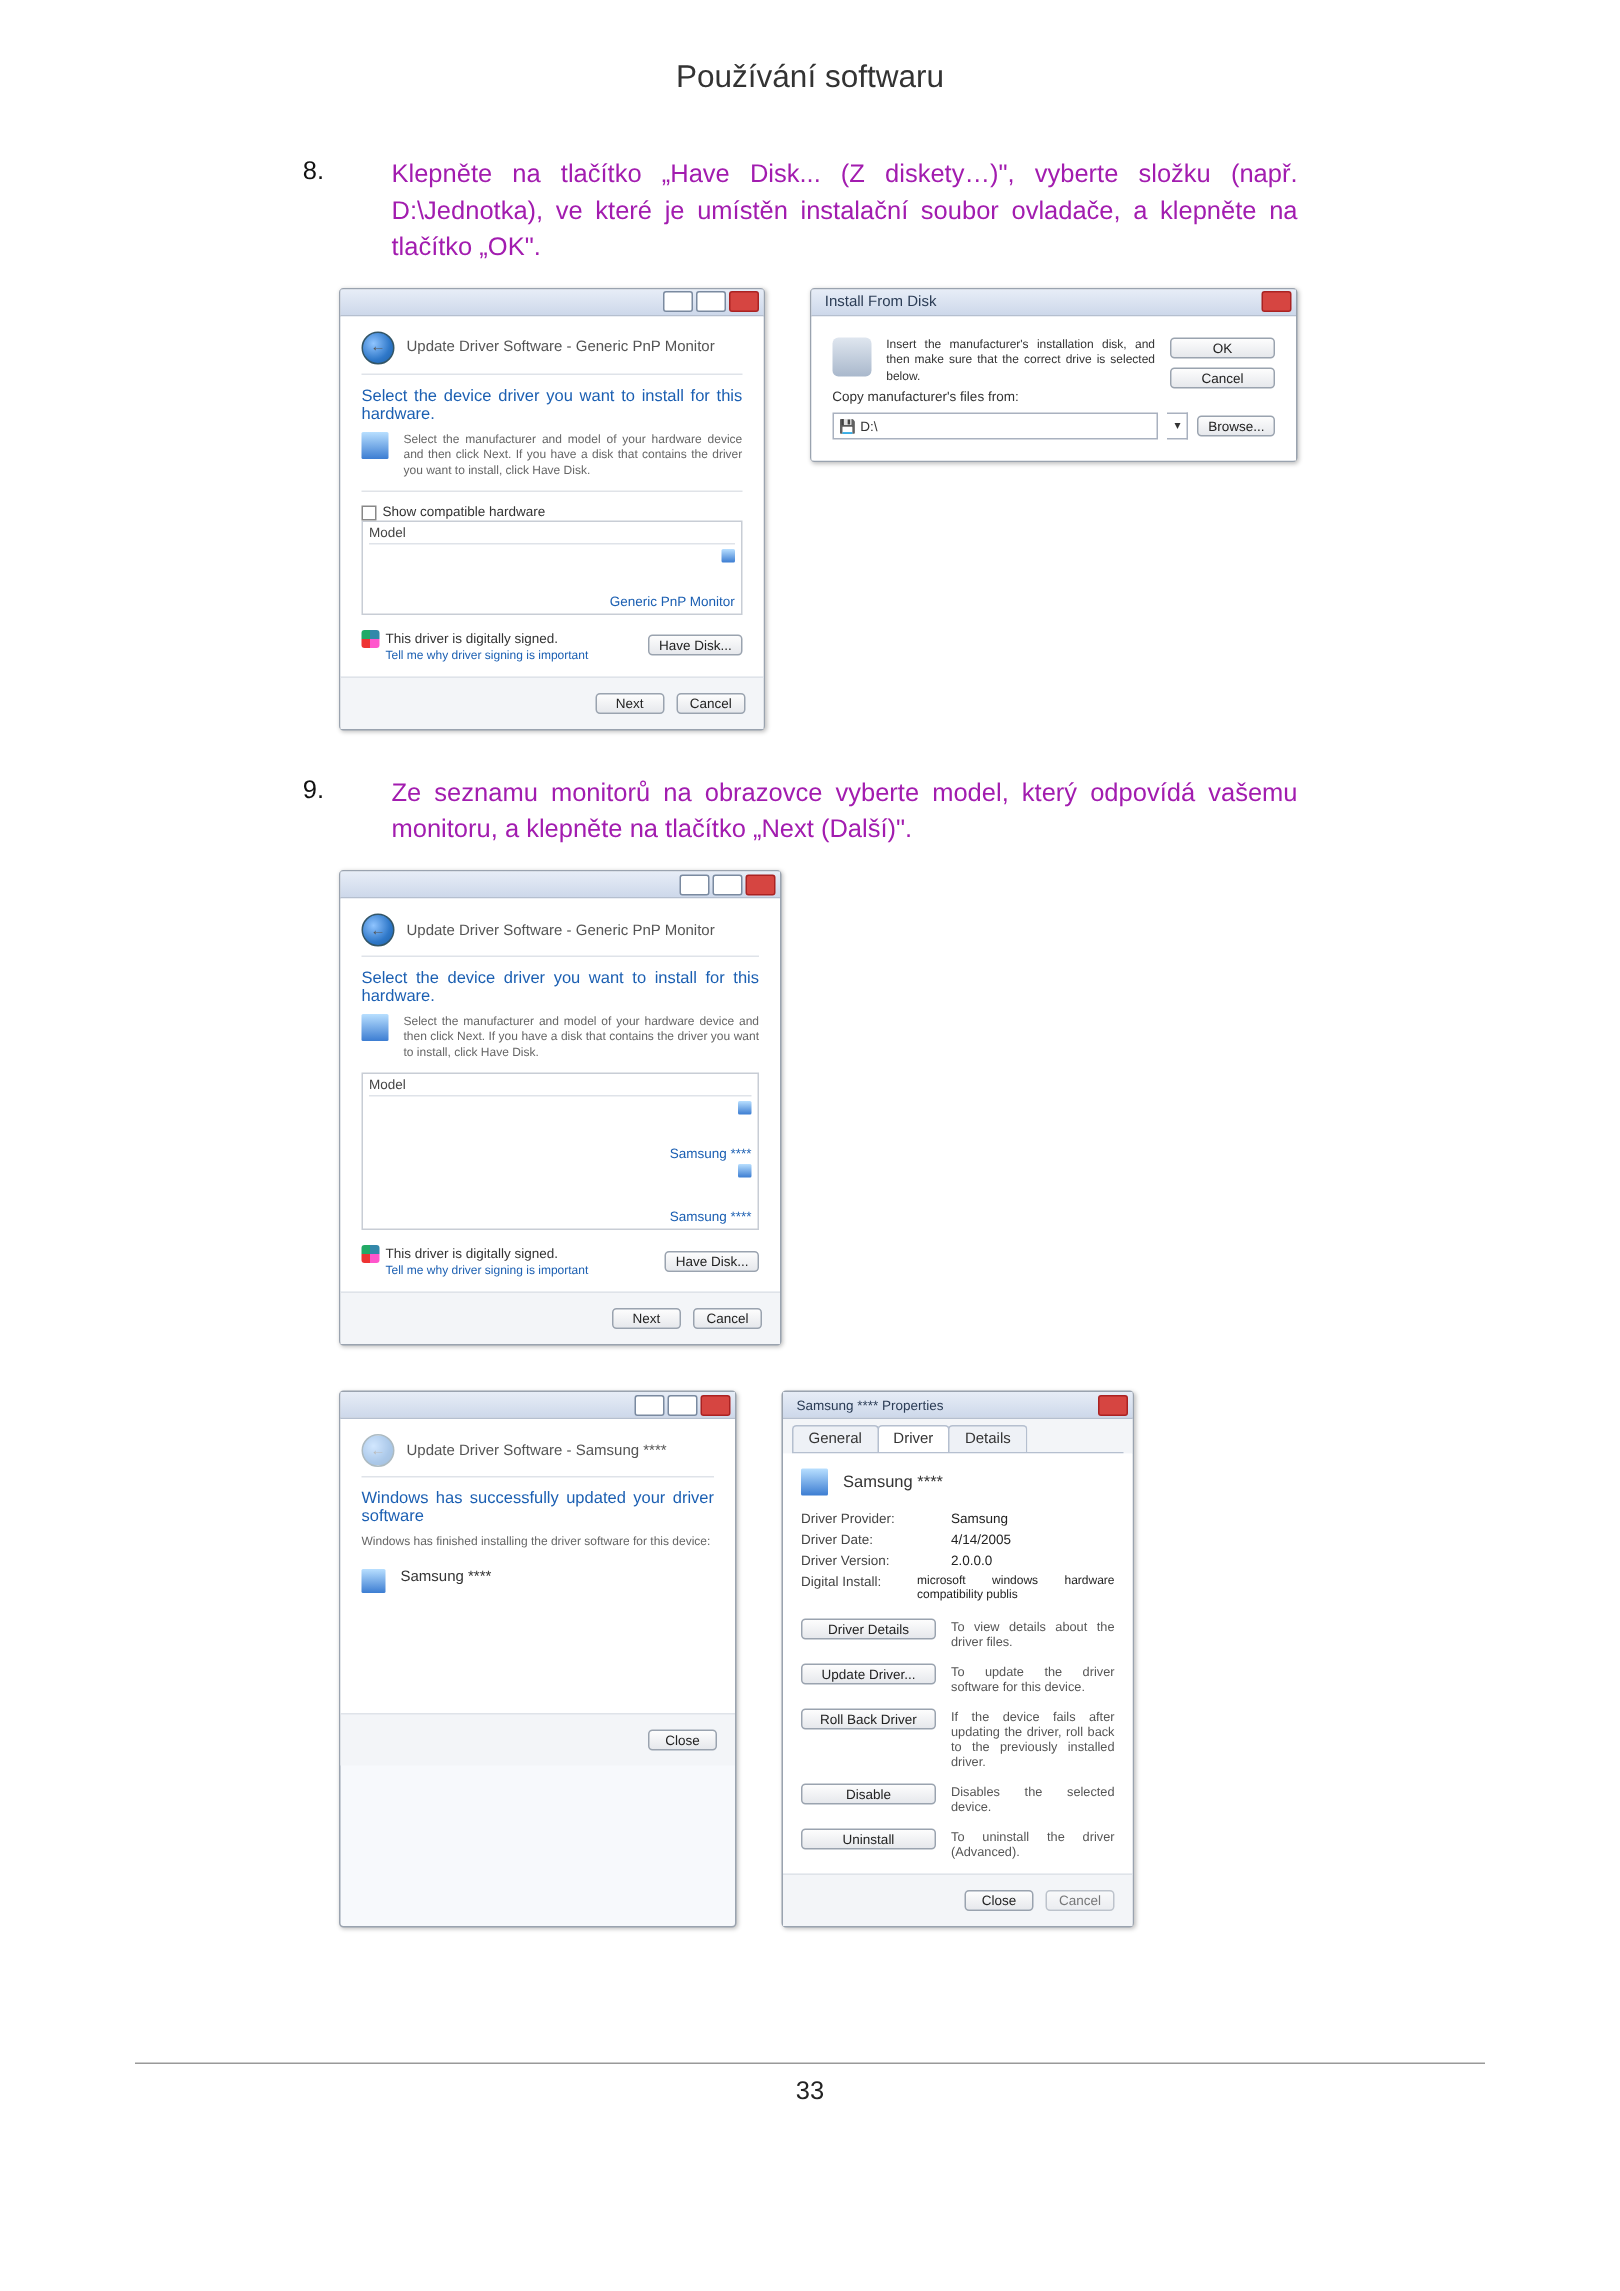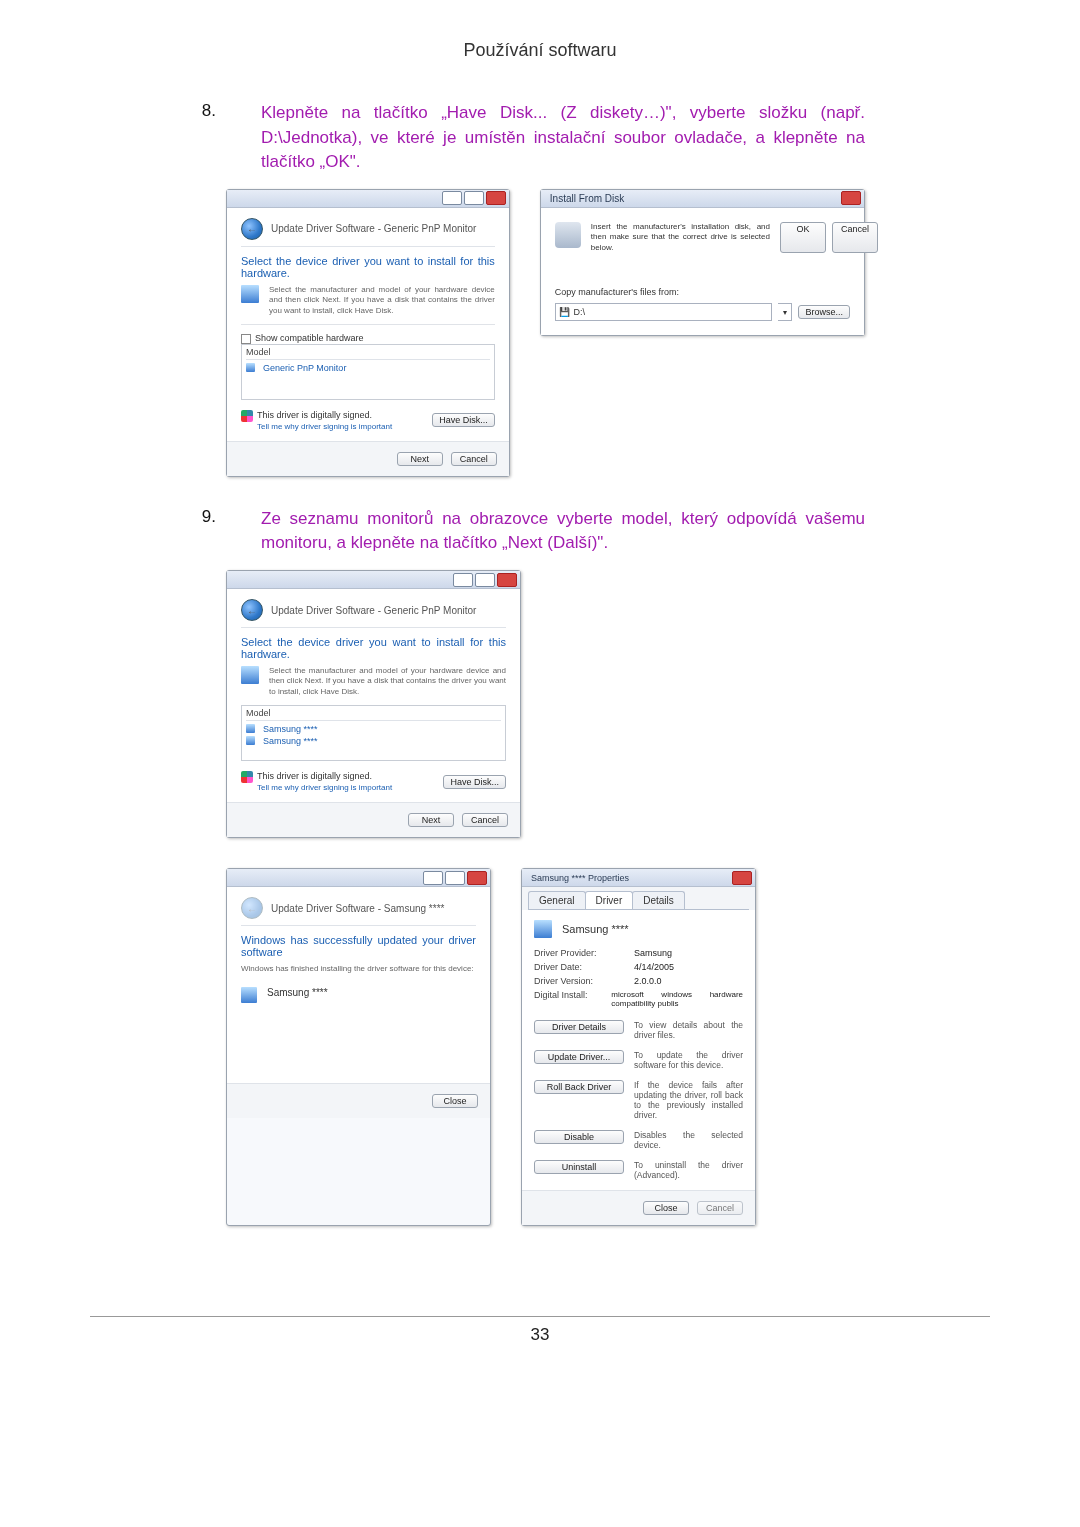--- a/index.html
+++ b/index.html
@@ -8,21 +8,21 @@
     background: #ffffff;
     width: 1080px;
     margin: 0 auto;
     color: #000;
   }
   .page {
     padding: 40px 90px 20px 90px;
   }
   .page-header {
     text-align: center;
-    font-size: 18px;
+    font-size: 21px;
     color: #333;
     margin-bottom: 40px;
   }
   .content {
     padding-left: 100px;
     text-align: justify;
     max-width: 775px;
   }
   .step {
     display: flex;
@@ -82,29 +82,29 @@
   .hdr-row{display:flex;align-items:center;border-bottom:1px solid #dfe3e9;padding-bottom:6px;margin-bottom:8px;}
   .hdr-row span{font-size:10px;color:#555;}
   .sec-title{ color:#1b5fb2; font-size:11px; margin-bottom:6px;}
   .tiny{ font-size:8px; color:#666; line-height:1.3;}
   .checkbox{width:10px;height:10px;border:1px solid #888;display:inline-block;vertical-align:middle;margin-right:4px;background:#fff;}
   .shield{display:inline-block;width:12px;height:12px;margin-right:4px;vertical-align:middle;
     background:conic-gradient(#38a 0 25%,#f5c 0 50%,#e33 0 75%,#2a6 0 100%);border-radius:2px;}
   .hr{border:0;border-top:1px solid #e0e3e8;margin:8px 0;}
   .listbox{border:1px solid #c8cdd5;background:#fff;min-height:56px;padding:2px 4px;margin-bottom:10px;}
   .listbox .hdrrow{font-size:9px;color:#444;border-bottom:1px solid #dfe3e9;padding-bottom:2px;margin-bottom:2px;}
-  .listbox .itm{font-size:9px;display:flex;align-items:flex-start;gap:8px;padding:1px 0;color:#1b5fb2;}
+  .listbox .itm{font-size:9px;display:flex;align-items:flex-end;gap:21px;padding:1px 0;color:#1b5fb2;flex-direction:column;}
   .monicon{width:9px;height:9px;background:linear-gradient(#b8dfff,#3c7dd2);border-radius:1px;flex-shrink:0;}
   .btnrow{display:flex;justify-content:flex-end;gap:8px;padding:10px 12px;border-top:1px solid #dfe3e9;background:#f3f5f8;}
   .bodyflex{display:flex;gap:10px;align-items:flex-start;}
   .diskicon{width:26px;height:26px;background:linear-gradient(#dfe6ef,#a9b8cc);border-radius:4px;flex-shrink:0;}
   .field{display:flex;align-items:center;gap:6px;margin-top:6px;}
   .field .box{flex:1;height:18px;border:1px solid #a9b1bf;background:#fff;display:flex;align-items:center;padding:0 4px;font-size:9px;}
   .dd{width:14px;height:18px;border:1px solid #a9b1bf;border-left:0;background:#fff;display:flex;align-items:center;justify-content:center;font-size:8px;}
-  .rightcol{float:right;width:70px;display:flex;gap:6px;}
+  .rightcol{float:right;width:70px;display:flex;flex-direction:column;gap:6px;}
 
   
   .tabs{display:flex;border-bottom:1px solid #b5bfcf;font-size:10px;}
   .tabs .tab{padding:3px 10px;background:#eef1f6;border:1px solid #b5bfcf;border-bottom:none;margin-right:-1px;border-radius:3px 3px 0 0;}
   .tabs .tab.active{background:#fff;}
   .proprow{display:flex;font-size:9px;padding:2px 0;}
   .proprow .k{width:100px;color:#444;}
   .proprow .v{color:#222;}
   .propbtn-row{display:flex;align-items:flex-start;gap:10px;margin-top:10px;}
   .propbtn-row .btn{width:90px;}
@@ -185,21 +185,21 @@
             <div style="display:flex;justify-content:space-between;gap:10px">
               <div class="bodyflex" style="flex:1">
                 <div class="diskicon"></div>
                 <div class="tiny" style="color:#333">Insert the manufacturer's installation disk, and then make sure that the correct drive is selected below.</div>
               </div>
               <div class="rightcol">
                 <div class="btn smallbtn">OK</div>
                 <div class="btn smallbtn">Cancel</div>
               </div>
             </div>
-            <div style="margin-top:34px;font-size:9px">Copy manufacturer's files from:</div>
+            <div style="font-size:9px">Copy manufacturer's files from:</div>
             <div class="field">
               <div class="box"><span style="color:#1b5fb2">💾</span>&nbsp;<span>D:\</span></div>
               <div class="dd">▾</div>
               <div class="btn smallbtn">Browse...</div>
             </div>
           </div>
         </div>
       </div>
     </div>
 

